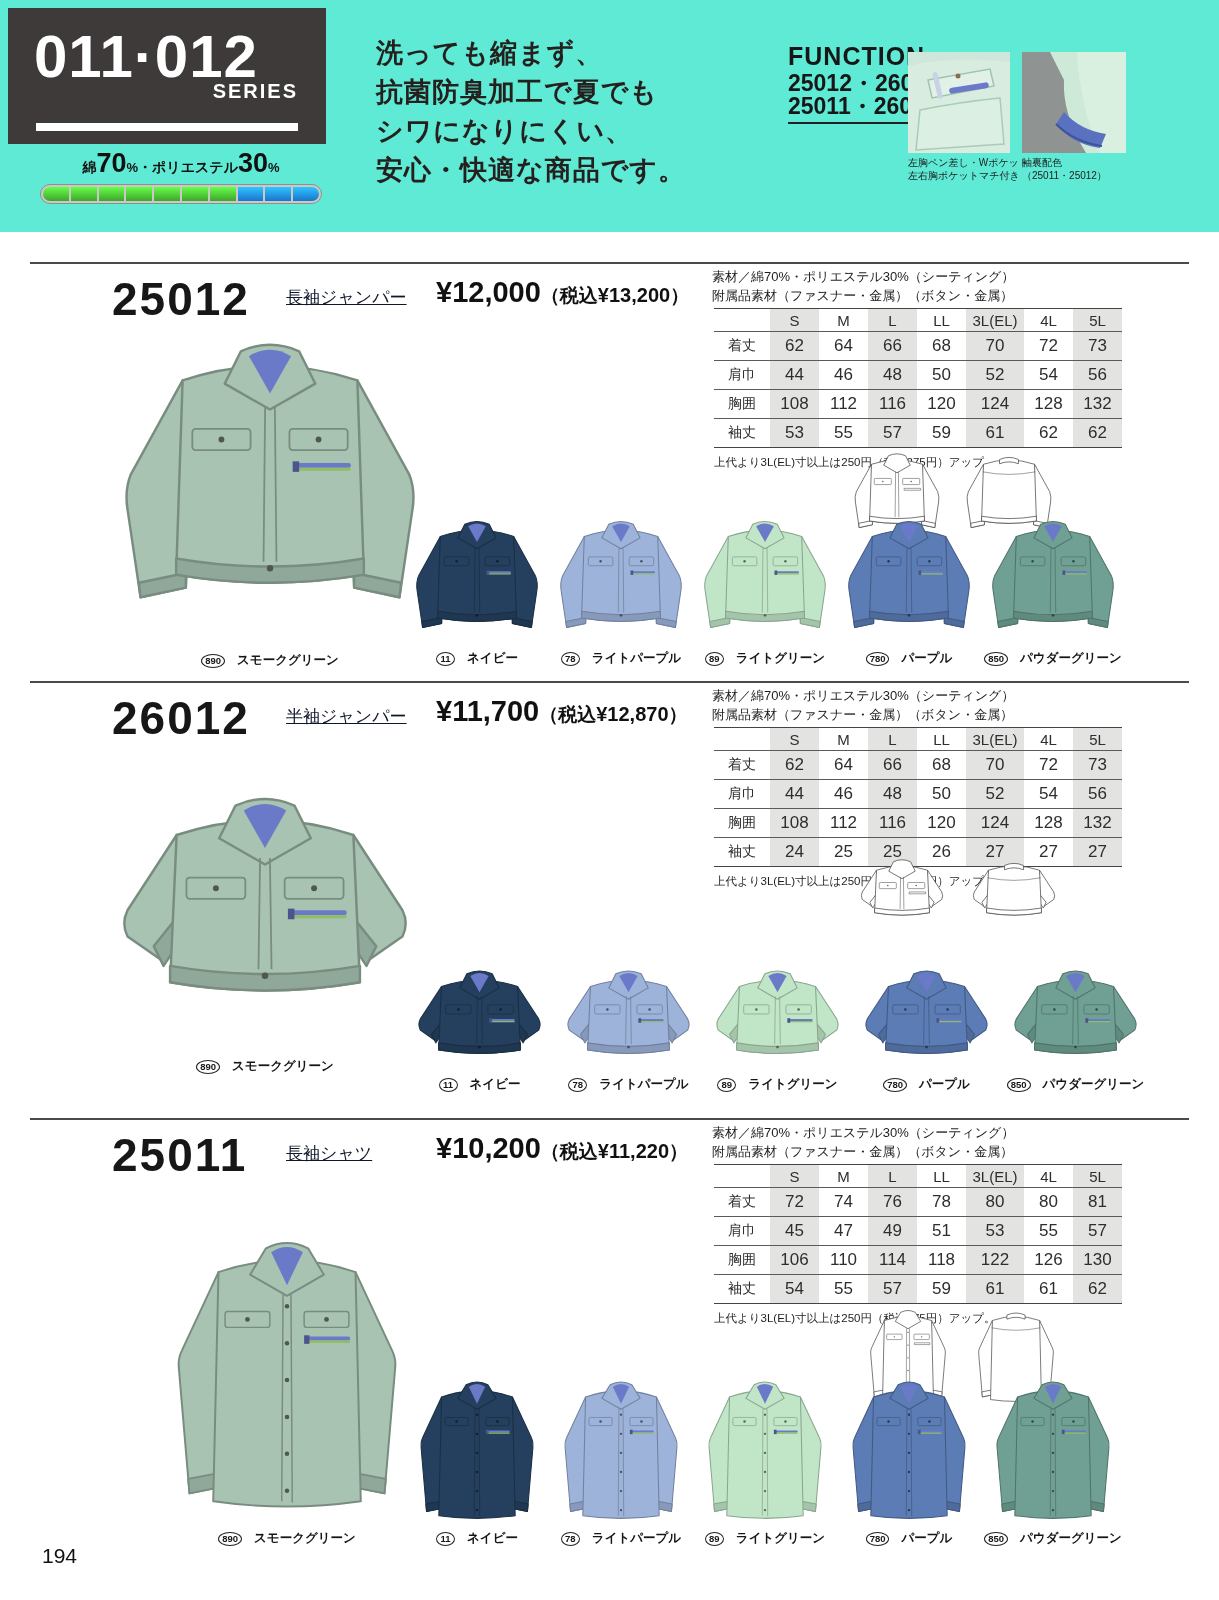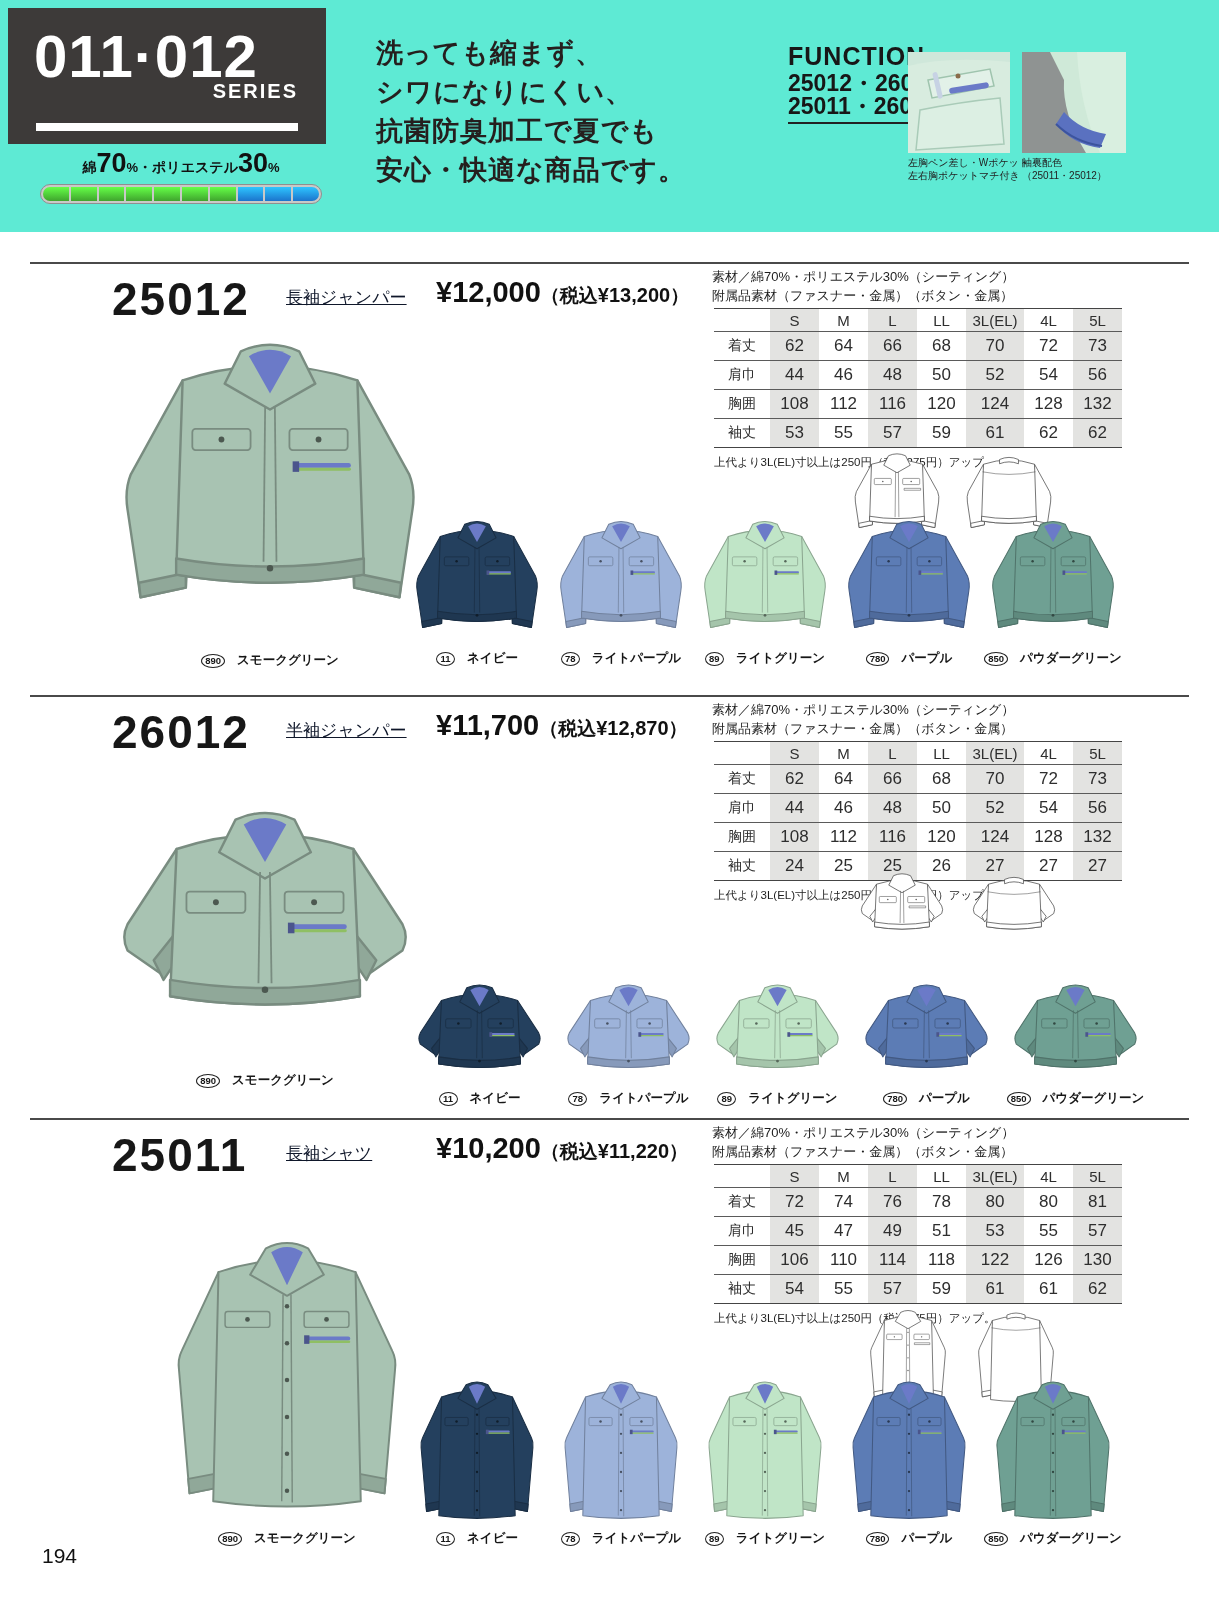--- a/index.html
+++ b/index.html
@@ -75,22 +75,22 @@
         <div class="seg" style="background: linear-gradient(rgb(101, 255, 72), rgb(63, 164, 45));"></div>
         <div class="seg" style="background: linear-gradient(rgb(101, 255, 72), rgb(63, 164, 45));"></div>
         <div class="seg" style="background: linear-gradient(rgb(101, 255, 72), rgb(63, 164, 45));"></div>
         <div class="seg" style="background: linear-gradient(rgb(46, 197, 255), rgb(27, 116, 204));"></div>
         <div class="seg" style="background: linear-gradient(rgb(46, 197, 255), rgb(27, 116, 204));"></div>
         <div class="seg last" style="background: linear-gradient(rgb(46, 197, 255), rgb(27, 116, 204));"></div>
       </div>
 
     <div class="headline">
       <div>洗っても縮まず、</div>
+      <div>抗菌防臭加工で夏でも</div>
       <div>シワになりにくい、</div>
-      <div>抗菌防臭加工で夏でも</div>
       <div>安心・快適な商品です。</div>
     </div>
 
     <div class="function">
       <div class="function-title">FUNCTION</div>
       <div class="function-models">25012・26012</div>
       <div class="function-models">25011・26011</div>
       <div class="function-underline"></div>
     </div>
 
@@ -397,21 +397,21 @@
               <rect x="124" y="86" width="4" height="6.5" fill="#4b558c"></rect>
               <circle cx="110" cy="152" r="2" fill="#324842"></circle>
             </svg></div>
           <div class="color-label">
             <span class="badge">850</span>
             <span>パウダーグリーン</span>
           </div>
         </div>
       </div>
   </section>
-    <section class="product" style="top: 695px; height: 442px;">
+    <section class="product" style="top: 681px; height: 442px;">
     <div class="rule"></div>
     <h2 class="code">26012</h2>
     <div class="pname">半袖ジャンパー</div>
     <div class="price">
       <span class="price-main">¥11,700</span><span class="price-tax-open">（税込</span><span class="price-tax-val">¥12,870</span><span class="price-tax-close">）</span>
     </div>
     <div class="materials">
       <div>素材／綿70%・ポリエステル30%（シーティング）</div>
       <div>附属品素材（ファスナー・金属）（ボタン・金属）</div>
     </div>

